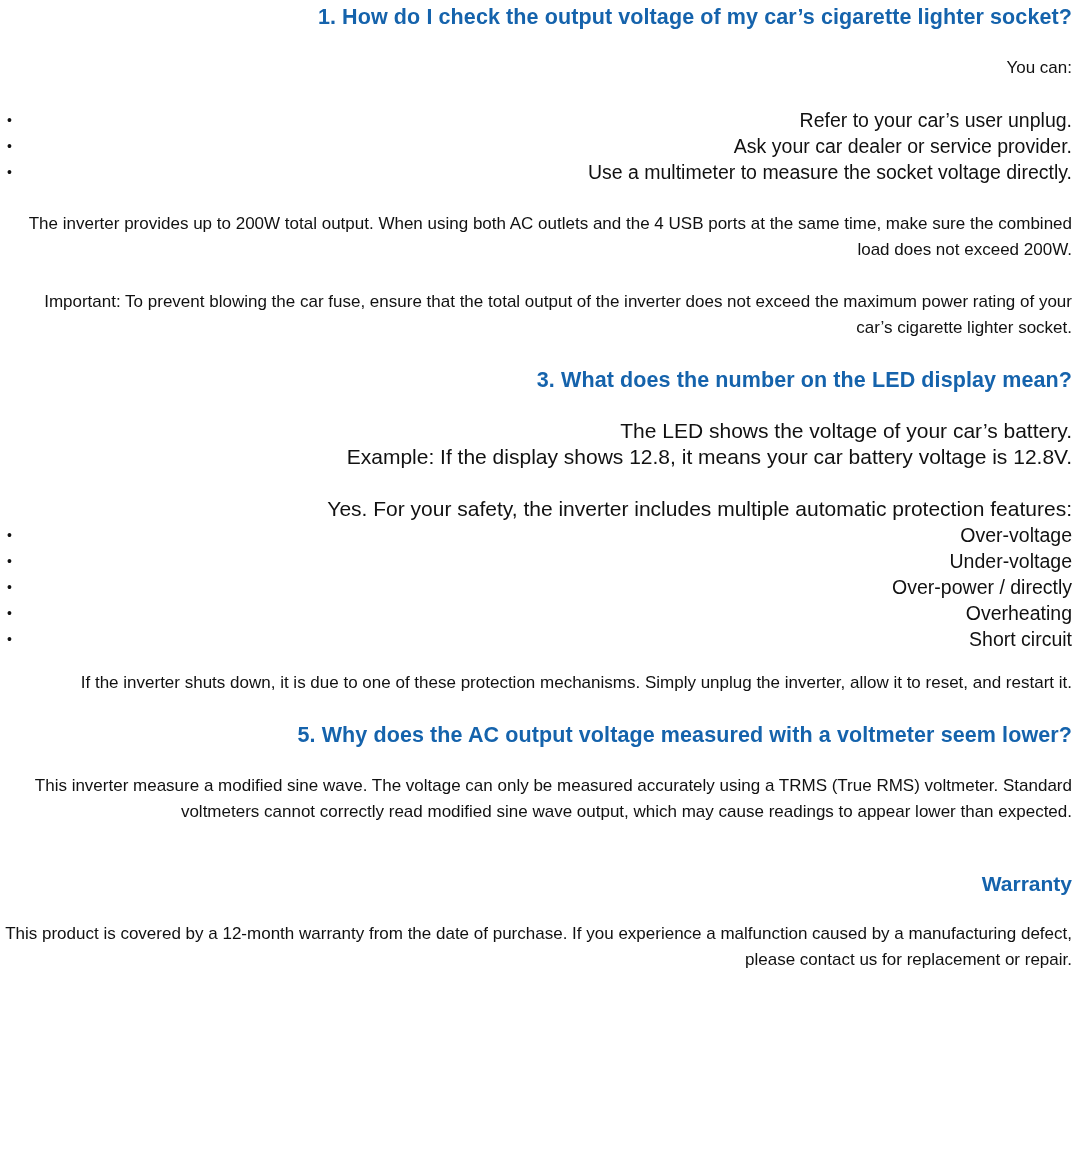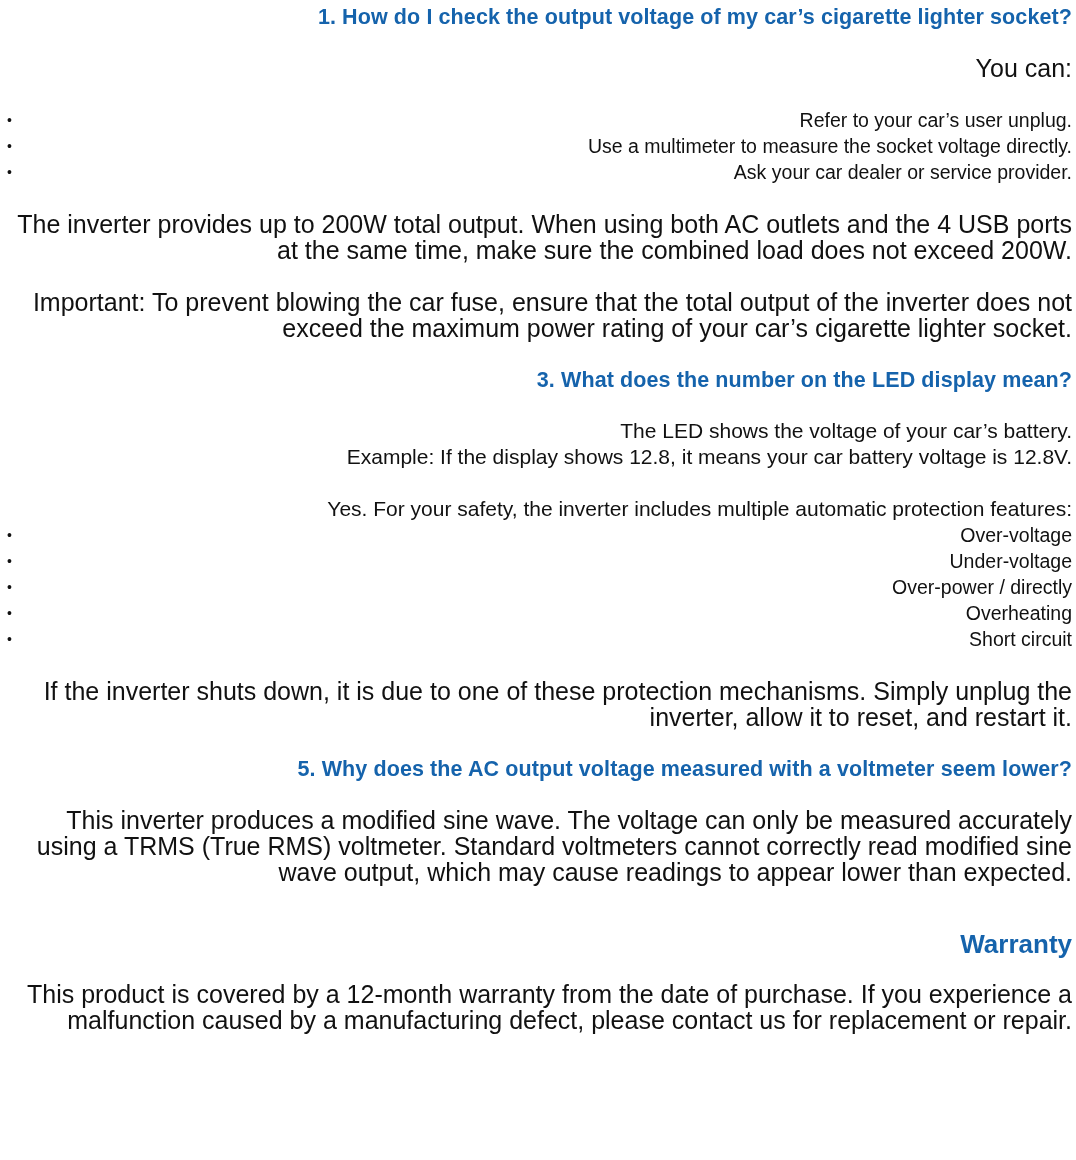--- a/index.html
+++ b/index.html
@@ -18,39 +18,39 @@
   h2.q {
     color: var(--accent);
     font-size: 21.5px;
     font-weight: bold;
     line-height: 27px;
     margin-bottom: 24px;
     letter-spacing: 0.1px;
   }
   h2.warranty-title {
     color: var(--accent);
-    font-size: 26px;
+    font-size: 21px;
     font-weight: bold;
     line-height: 30px;
     margin-bottom: 22px;
   }
   .para {
-    font-size: 25px;
+    font-size: 17px;
     line-height: 26px;
     margin-bottom: 26px;
   }
   .para-tight {
     font-size: 21px;
     line-height: 26px;
     margin-bottom: 0;
   }
   .para b, .para-tight b, .bullets b { font-weight: normal; }
   ul.bullets {
     list-style: none;
-    margin-bottom: 26px;
+    margin-bottom: 18px;
   }
   ul.bullets li {
     font-size: 19.5px;
     line-height: 26px;
     position: relative;
     padding-left: 20px;
   }
   ul.bullets li::before {
     content: "\2022";
     position: absolute;
@@ -64,22 +64,22 @@
 </head>
 <body>
 
 <main class="doc">
 
   <section class="faq-section">
     <h2 class="q">1. How do I check the output voltage of my car’s cigarette lighter socket?</h2>
     <p class="para">You can:</p>
     <ul class="bullets">
       <li>Refer to your car’s user unplug.</li>
+      <li>Ask your car dealer or service provider.</li>
       <li>Use a multimeter to measure the socket voltage directly.</li>
-      <li>Ask your car dealer or service provider.</li>
     </ul>
   </section>
 
   <section class="faq-section">
     <p class="para"><span>The inverter provides up to </span><b>200W total output</b><span>. When using both AC outlets and the 4 USB ports at the same time, make sure the combined load does not exceed </span><b>200W</b><span>.</span></p>
     <p class="para"><b>Important:</b><span> To prevent blowing the car fuse, ensure that the total output of the inverter does not exceed the maximum power rating of your car’s cigarette lighter socket.</span></p>
   </section>
 
   <section class="faq-section">
     <h2 class="q">3. What does the number on the LED display mean?</h2>
@@ -96,21 +96,21 @@
       <li>Under-voltage</li>
       <li>Over-power / directly</li>
       <li>Overheating</li>
       <li>Short circuit</li>
     </ul>
     <p class="para">If the inverter shuts down, it is due to one of these protection mechanisms. Simply unplug the inverter, allow it to reset, and restart it.</p>
   </section>
 
   <section class="faq-section">
     <h2 class="q">5. Why does the AC output voltage measured with a voltmeter seem lower?</h2>
-    <p class="para"><span>This inverter produces a </span><b>modified sine wave</b><span>. The voltage can only be measured accurately using a </span><b>TRMS (True RMS) voltmeter</b><span>. Standard voltmeters cannot correctly read modified sine wave output, which may cause readings to appear lower than expected.</span></p>
+    <p class="para"><span>This inverter measure a </span><b>modified sine wave</b><span>. The voltage can only be measured accurately using a </span><b>TRMS (True RMS) voltmeter</b><span>. Standard voltmeters cannot correctly read modified sine wave output, which may cause readings to appear lower than expected.</span></p>
   </section>
 
   <section class="faq-section warranty-section">
     <h2 class="warranty-title">Warranty</h2>
     <p class="para"><span>This product is covered by a </span><b>12-month warranty</b><span> from the date of purchase. If you experience a malfunction caused by a manufacturing defect, please contact us for </span><b>replacement or repair</b><span>.</span></p>
   </section>
 
 </main>
 
 </body></html>

